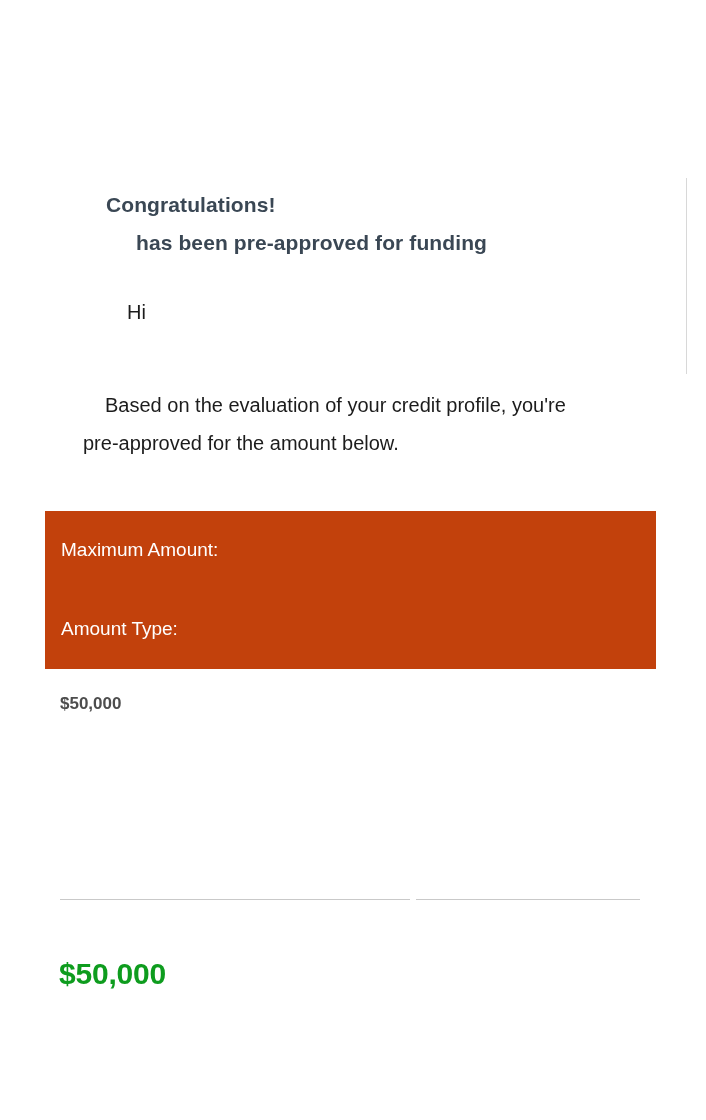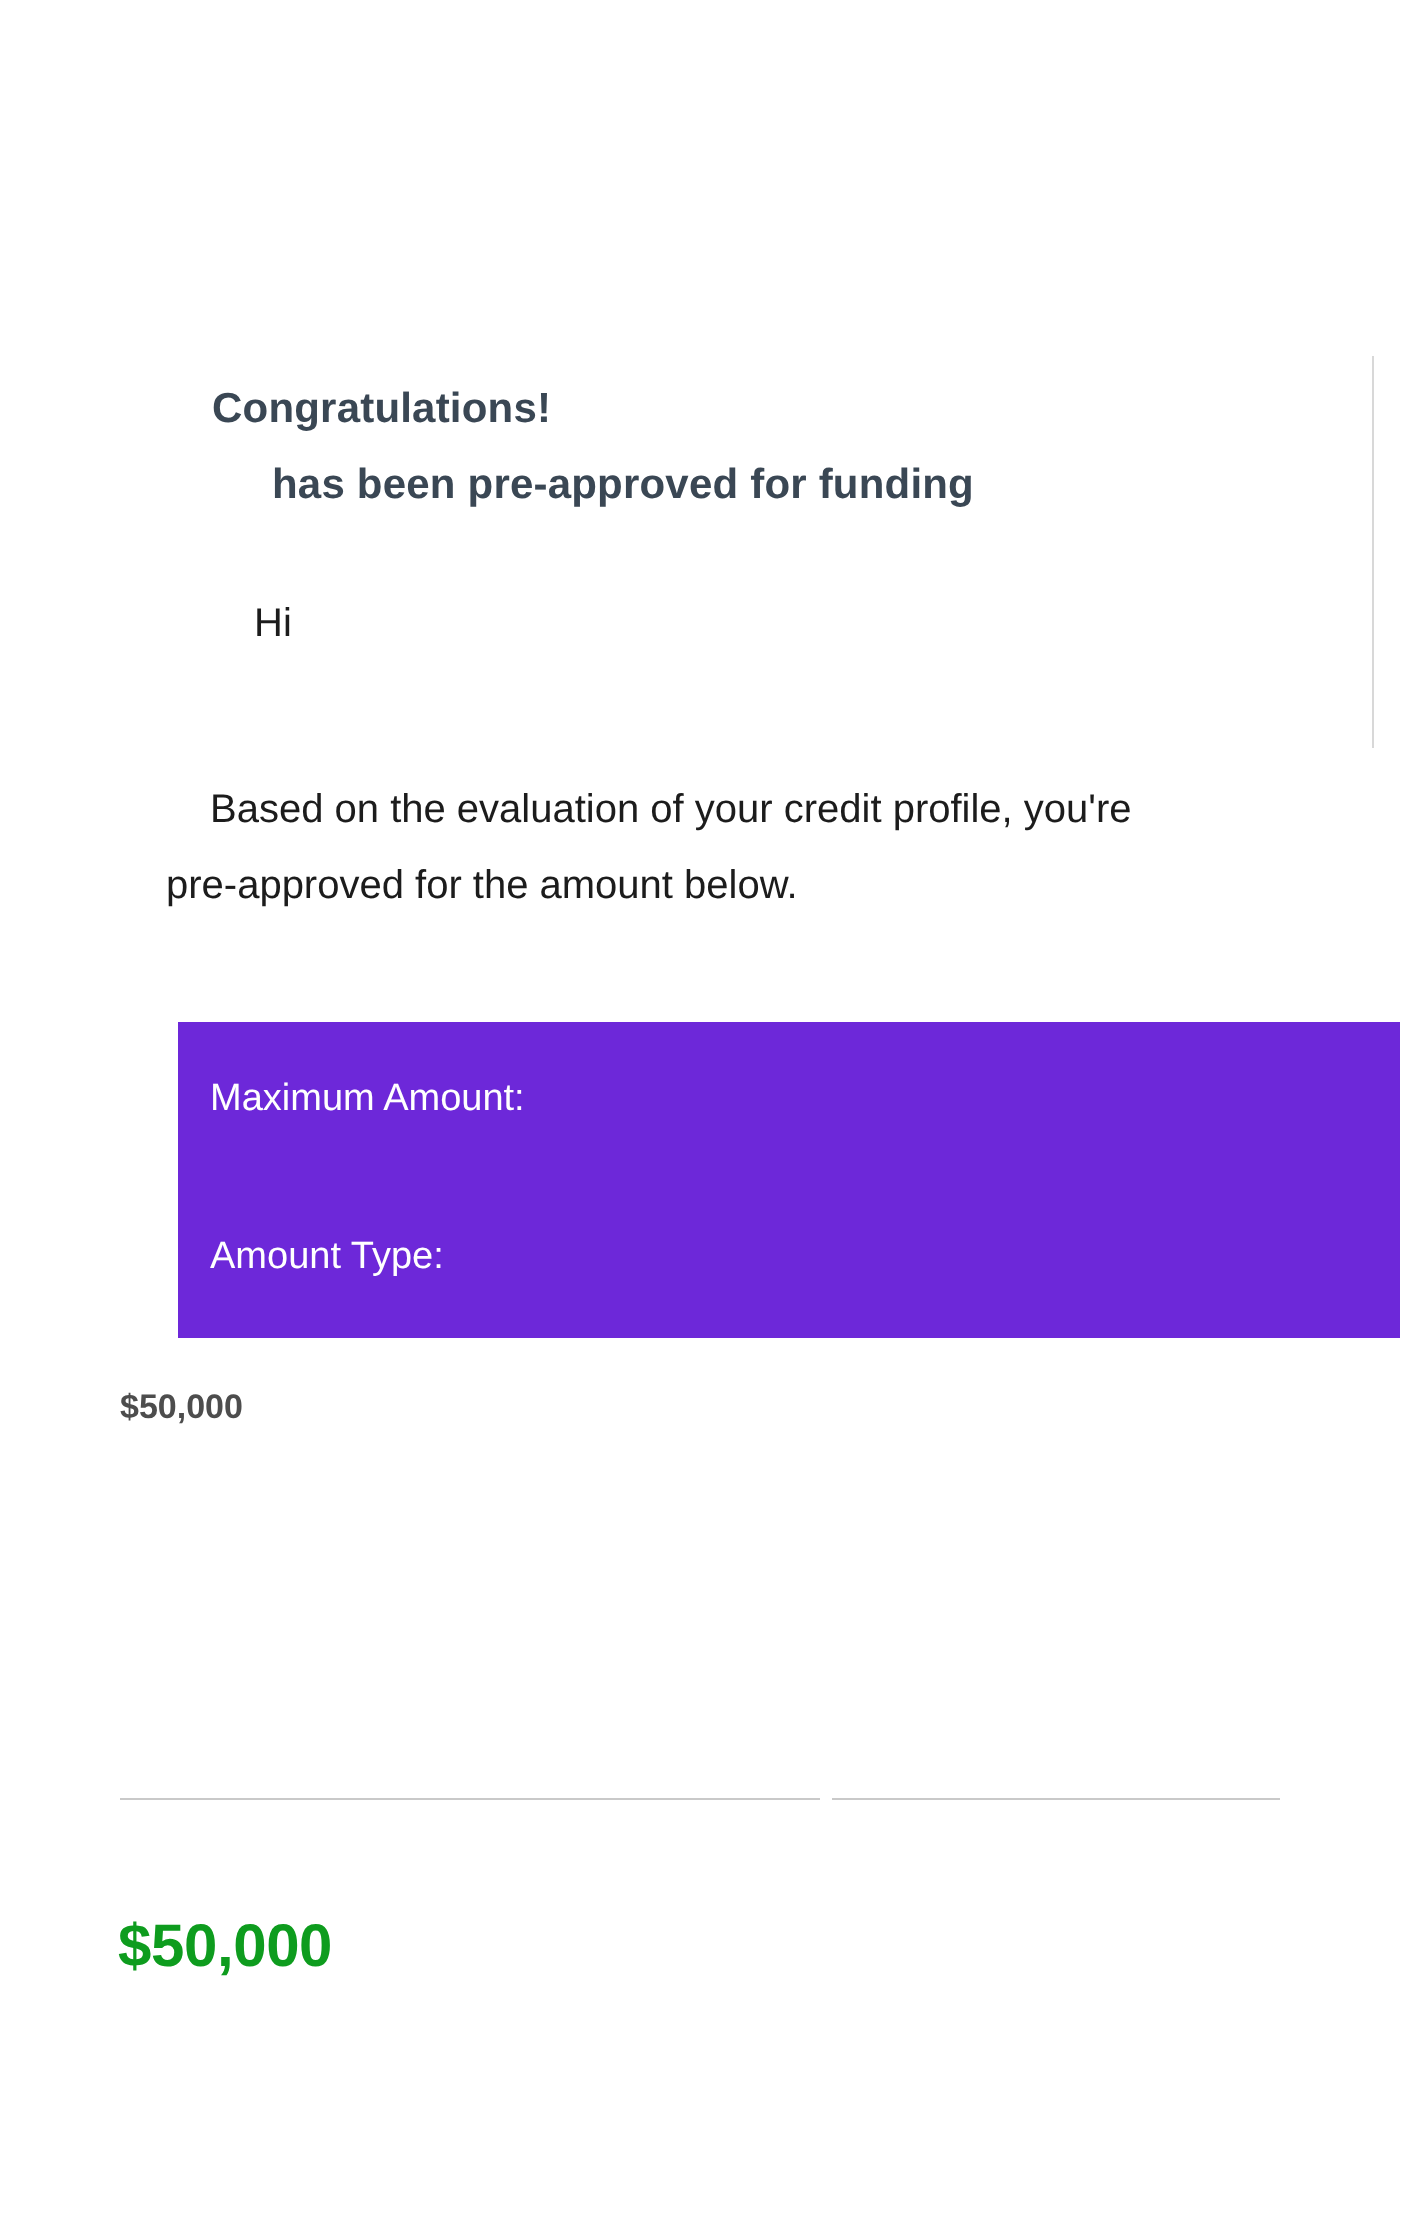--- a/index.html
+++ b/index.html
@@ -71,22 +71,21 @@
     text-indent: 22px;
     margin-top: 12px;
   }
 
   .dark-panel {
     position: absolute;
     left: 45px;
     top: 511px;
     width: 611px;
     height: 158px;
-    background: #6d28d9;
-    margin-left: 44px;
+    background: #c2410c;
   }
   .dark-panel .panel-row {
     position: absolute;
     left: 16px;
     color: #ffffff;
     font-size: 19px;
     font-weight: 400;
   }
   .dark-panel .row-1 { top: 28px; }
   .dark-panel .row-2 { top: 107px; }

